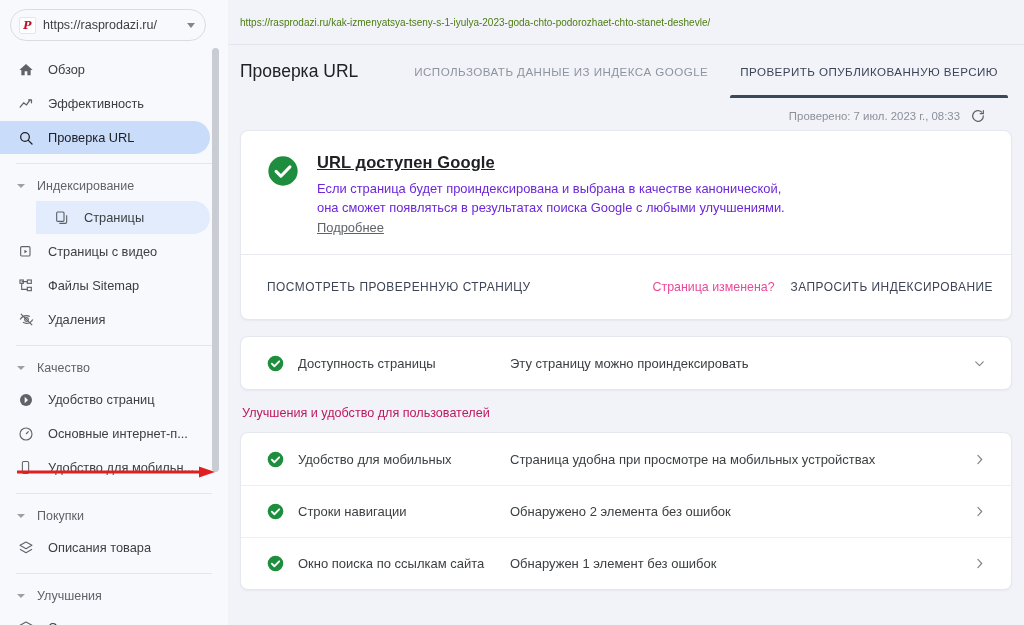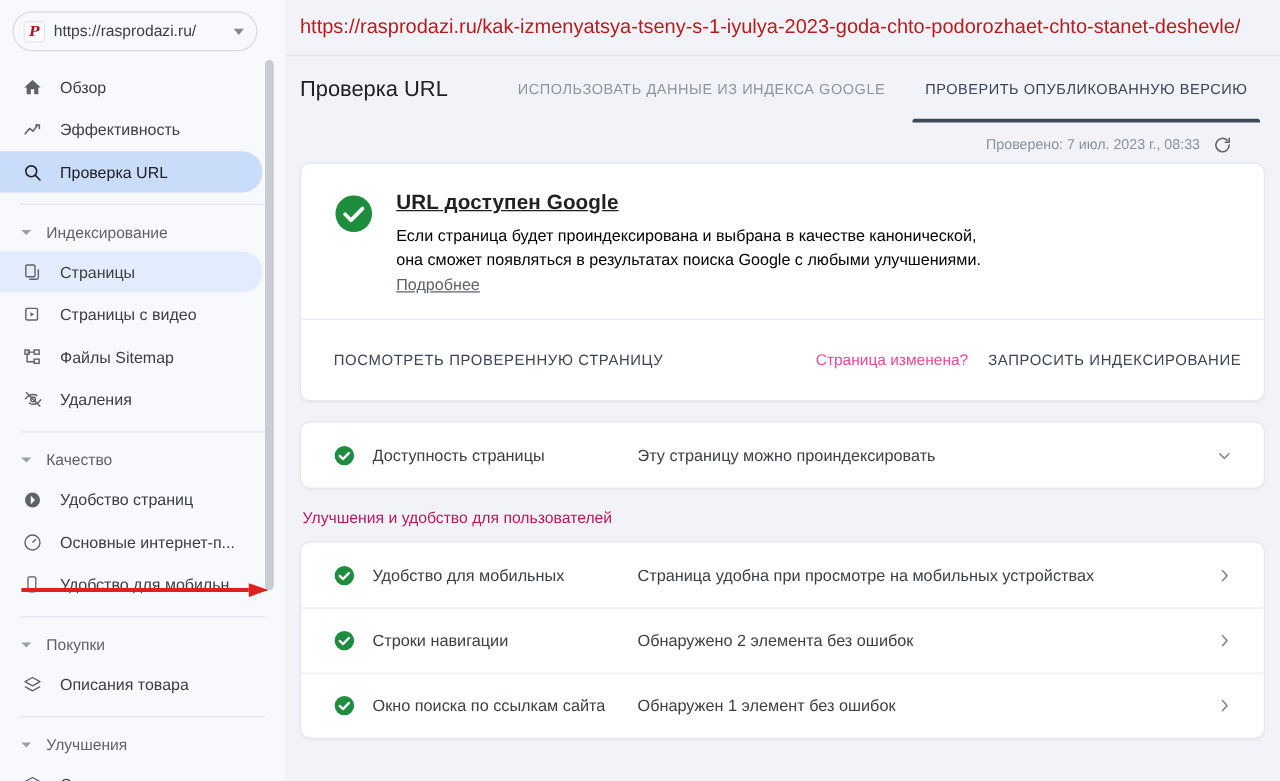--- a/index.html
+++ b/index.html
@@ -64,21 +64,21 @@
     position: relative;
     display: flex; align-items: center;
     height: 33px;
     margin: 1px 18px 1px 0;
     padding-left: 18px;
     border-radius: 0 17px 17px 0;
     cursor: pointer;
     color: #3c4043;
   }
   .nav-item.active { background: #c9dcfa; }
-  .nav-item.active-soft { background: #e2ecfd; }
+  .nav-item.active-soft { background: #e2ecfd; margin-left: 36px; }
   .nav-icon {
     flex: 0 0 22px; width: 22px; height: 18px;
     display: flex; align-items: center; justify-content: flex-start;
     color: #5f6368;
   }
   .nav-icon svg { display: block; }
   .nav-label {
     font-size: 12.8px; color: #3c4043;
     white-space: nowrap; overflow: hidden; text-overflow: ellipsis;
     padding-left: 8px;
@@ -121,21 +121,21 @@
   .main {
     flex: 1 1 auto; position: relative;
     background: #f1f3f9;
     height: 625px; overflow: hidden;
   }
   .url-bar {
     height: 44px; display: flex; align-items: center;
     padding-left: 12px;
   }
   .url-text {
-    font-size: 16px; color: #b91c1c;
+    font-size: 10px; color: #4d7c0f;
     white-space: nowrap; overflow: hidden; text-overflow: ellipsis;
   }
   .tabs-row {
     position: relative;
     height: 53px;
     display: flex; align-items: center;
     border-top: 1px solid #e3e5ed;
     padding-left: 12px;
     background: #f1f3f9;
   }
@@ -179,21 +179,21 @@
     box-shadow: 0 1px 2px rgba(60,64,67,.06);
   }
   .status-card { margin-bottom: 16px; }
   .status-body { display: flex; padding: 22px 24px 18px 26px; }
   .status-icon { flex: 0 0 32px; margin-right: 18px; margin-top: 2px; }
   .status-title {
     font-size: 16.5px; color: #202124; font-weight: 700;
     margin-bottom: 8px; letter-spacing: .1px; text-decoration: underline;
   }
   .status-desc {
-    font-size: 12.9px; color: #000000; line-height: 18.5px;
+    font-size: 12.9px; color: #6d28d9; line-height: 18.5px;
   }
   .status-link {
     display: inline-block; margin-top: 3px;
     font-size: 12.9px; color: #5f6368;
     text-decoration: underline; cursor: pointer;
   }
   .status-actions {
     border-top: 1px solid #e8eaf0;
     height: 65px; display: flex; align-items: center;
     padding: 0 18px 0 26px;

